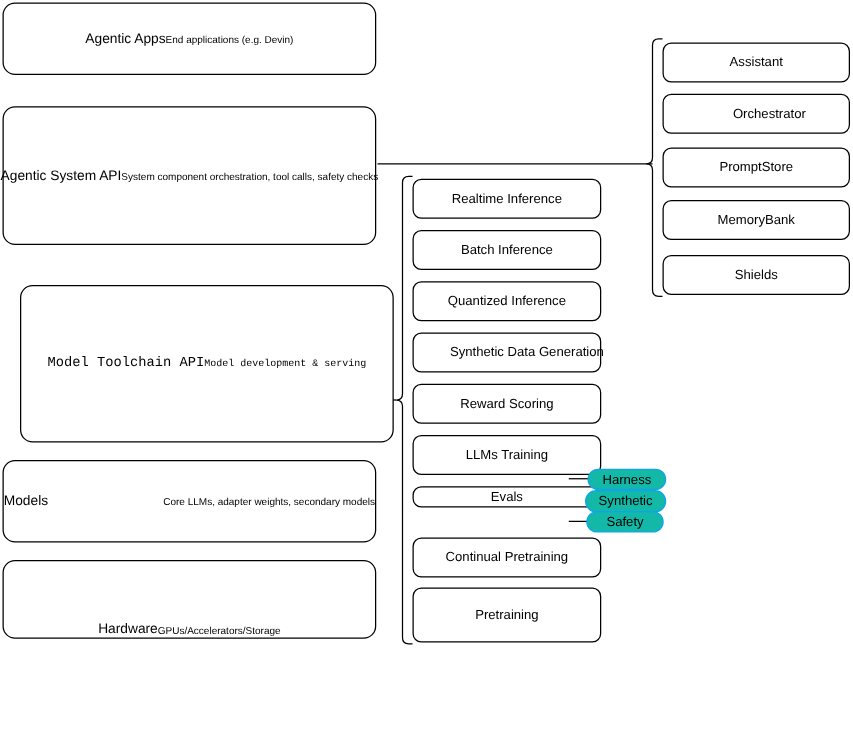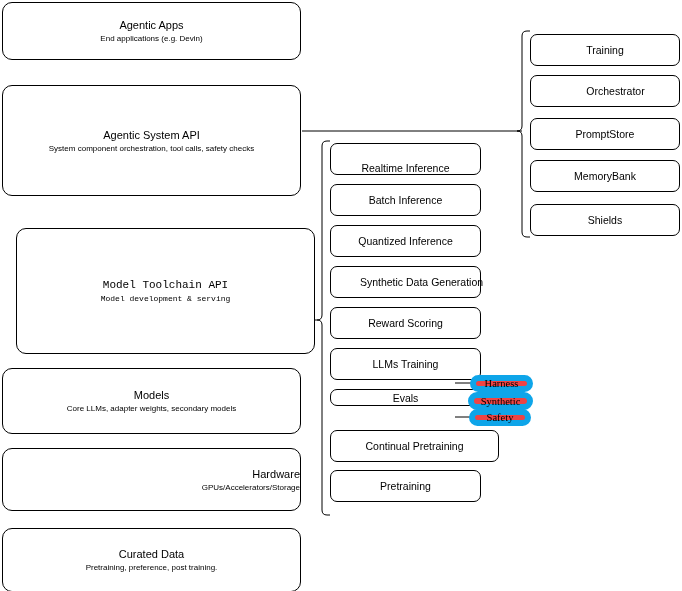--- a/index.html
+++ b/index.html
@@ -13,21 +13,21 @@
   }
   #canvas{position:absolute;left:0;top:0;width:682px;height:591px;}
 
   .layer-box{
     position:absolute;
     box-sizing:border-box;
     border:1px solid #000000;
     border-radius:10px;
     background:#ffffff;
     display:flex;
-    flex-direction:column;
+    flex-direction:row;
     align-items:center;
     justify-content:center;
     text-align:center;
   }
   .layer-title{
     font-size:11px;
     line-height:14px;
     color:#000000;
     white-space:nowrap;
   }
@@ -48,30 +48,29 @@
     display:flex;
     align-items:center;
     justify-content:center;
     font-size:10.5px;
     white-space:nowrap;
   }
 
   .pill{
     position:absolute;
     box-sizing:border-box;
-    border:6px solid #0ea5e9;
+    border:1px solid #0ea5e9;
     border-radius:999px;
-    background:#ef4444;
+    background:#14b8a6;
     display:flex;
     align-items:center;
     justify-content:center;
     font-size:10.5px;
     white-space:nowrap;
     z-index:5;
-    font-family:Liberation Serif, serif;
   }
 
   .svg-layer{
     position:absolute;left:0;top:0;width:682px;height:591px;
     pointer-events:none;
   }
 </style>
 </head>
 <body>
 
@@ -99,76 +98,72 @@
   <div class="layer-box" style="left:2px;top:85px;width:299px;height:111px;">
     <div class="layer-title">Agentic System API</div>
     <div class="layer-sub">System component orchestration, tool calls, safety checks</div>
   </div>
 
   <div class="layer-box" style="left:16px;top:228px;width:299px;height:126px;font-family:Liberation Mono, monospace;">
     <div class="layer-title">Model Toolchain API</div>
     <div class="layer-sub">Model development &amp; serving</div>
   </div>
 
-  <div class="layer-box" style="left:2px;top:368px;width:299px;height:66px;">
+  <div class="layer-box" style="left:2px;top:368px;width:299px;height:66px;justify-content:space-between;">
     <div class="layer-title">Models</div>
     <div class="layer-sub">Core LLMs, adapter weights, secondary models</div>
   </div>
 
   <div class="layer-box" style="left:2px;top:448px;width:299px;height:63px;align-items:flex-end;">
     <div class="layer-title">Hardware</div>
     <div class="layer-sub">GPUs/Accelerators/Storage</div>
   </div>
 
-  <div class="layer-box" style="left:2px;top:528px;width:299px;height:64px;">
-    <div class="layer-title">Curated Data</div>
-    <div class="layer-sub">Pretraining, preference, post training.</div>
-  </div>
 
   <div class="cap-box" style="left:530px;top:34px;width:150px;height:32px;">
-    <span>Training</span>
+    <span>Assistant</span>
   </div>
   <div class="cap-box" style="left:530px;top:75px;width:150px;height:32px;padding-left:21px;">
     <span>Orchestrator</span>
   </div>
   <div class="cap-box" style="left:530px;top:118px;width:150px;height:32px;">
     <span>PromptStore</span>
   </div>
   <div class="cap-box" style="left:530px;top:160px;width:150px;height:32px;">
     <span>MemoryBank</span>
   </div>
   <div class="cap-box" style="left:530px;top:204px;width:150px;height:32px;">
     <span>Shields</span>
   </div>
 
-  <div class="cap-box" style="left:330px;top:143px;width:151px;height:32px;align-items:flex-end;">
+  <div class="cap-box" style="left:330px;top:143px;width:151px;height:32px;">
     <span>Realtime Inference</span>
   </div>
   <div class="cap-box" style="left:330px;top:184px;width:151px;height:32px;">
     <span>Batch Inference</span>
   </div>
   <div class="cap-box" style="left:330px;top:225px;width:151px;height:32px;">
     <span>Quantized Inference</span>
   </div>
   <div class="cap-box" style="left:330px;top:266px;width:151px;height:32px;padding-left:32px;">
     <span>Synthetic Data Generation</span>
   </div>
   <div class="cap-box" style="left:330px;top:307px;width:151px;height:32px;">
     <span>Reward Scoring</span>
   </div>
   <div class="cap-box" style="left:330px;top:348px;width:151px;height:32px;">
     <span>LLMs Training</span>
   </div>
   <div class="cap-box" style="left:330px;top:389px;width:151px;height:17px;">
     <span>Evals</span>
   </div>
-  <div class="cap-box" style="left:330px;top:430px;width:169px;height:32px;">
+  <div class="cap-box" style="left:330px;top:430px;width:151px;height:32px;">
     <span>Continual Pretraining</span>
   </div>
-  <div class="cap-box" style="left:330px;top:470px;width:151px;height:32px;">
+  <div class="cap-box" style="left:330px;top:470px;width:151px;height:44px;">
     <span>Pretraining</span>
   </div>
 
   <div class="pill" style="left:470px;top:375px;width:63px;height:17px;">
     <span>Harness</span>
   </div>
   <div class="pill" style="left:468px;top:392px;width:65px;height:18px;">
     <span>Synthetic</span>
   </div>
   <div class="pill" style="left:469px;top:409px;width:62px;height:17px;">

